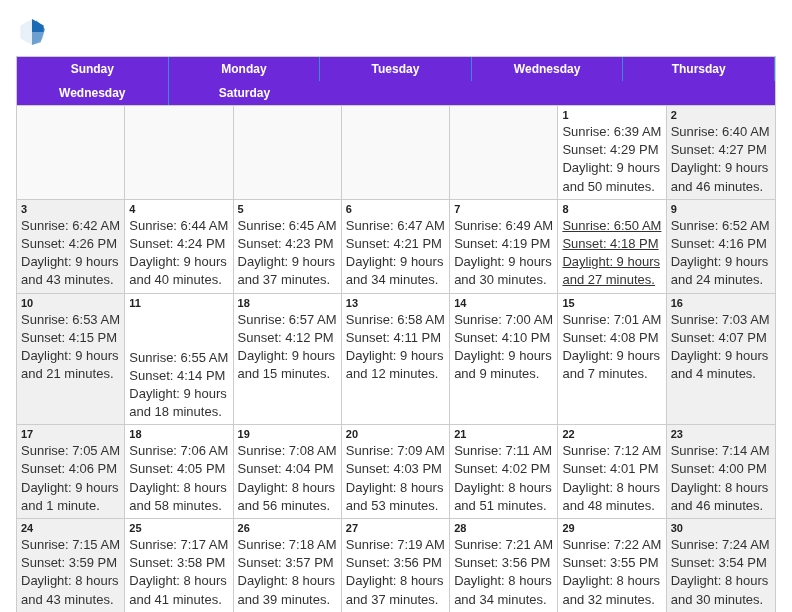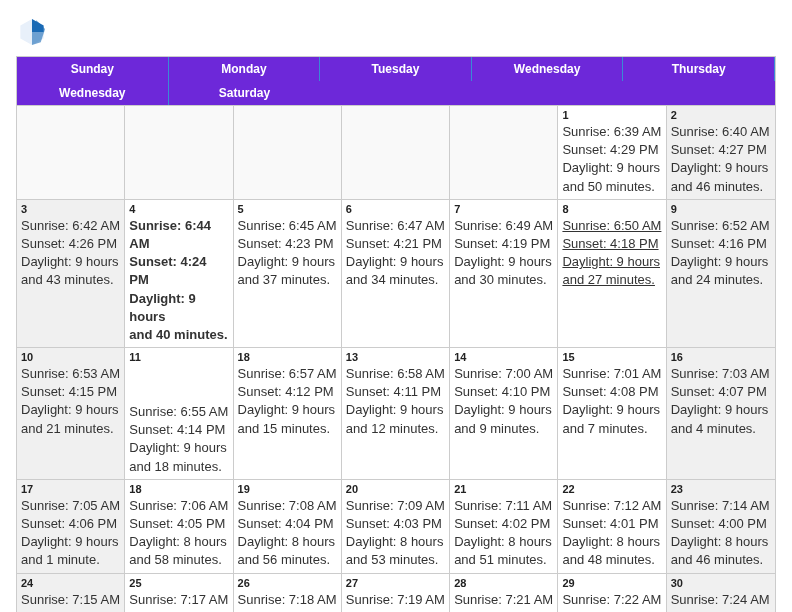--- a/index.html
+++ b/index.html
@@ -165,21 +165,21 @@
         <div class="cal-row">
           <div class="cal-cell shaded">
             <span class="day-num">3</span>
             <div class="cell-info" style="white-space: pre-line;">Sunrise: 6:42 AM
 Sunset: 4:26 PM
 Daylight: 9 hours
 and 43 minutes.</div>
           </div>
           <div class="cal-cell">
             <span class="day-num">4</span>
-            <div class="cell-info" style="white-space: pre-line; font-weight: bold;">Sunrise: 6:44 AM
+            <div class="cell-info" style="white-space: pre-line;">Sunrise: 6:44 AM
 Sunset: 4:24 PM
 Daylight: 9 hours
 and 40 minutes.</div>
           </div>
           <div class="cal-cell">
             <span class="day-num">5</span>
             <div class="cell-info" style="white-space: pre-line;">Sunrise: 6:45 AM
 Sunset: 4:23 PM
 Daylight: 9 hours
 and 37 minutes.</div>

